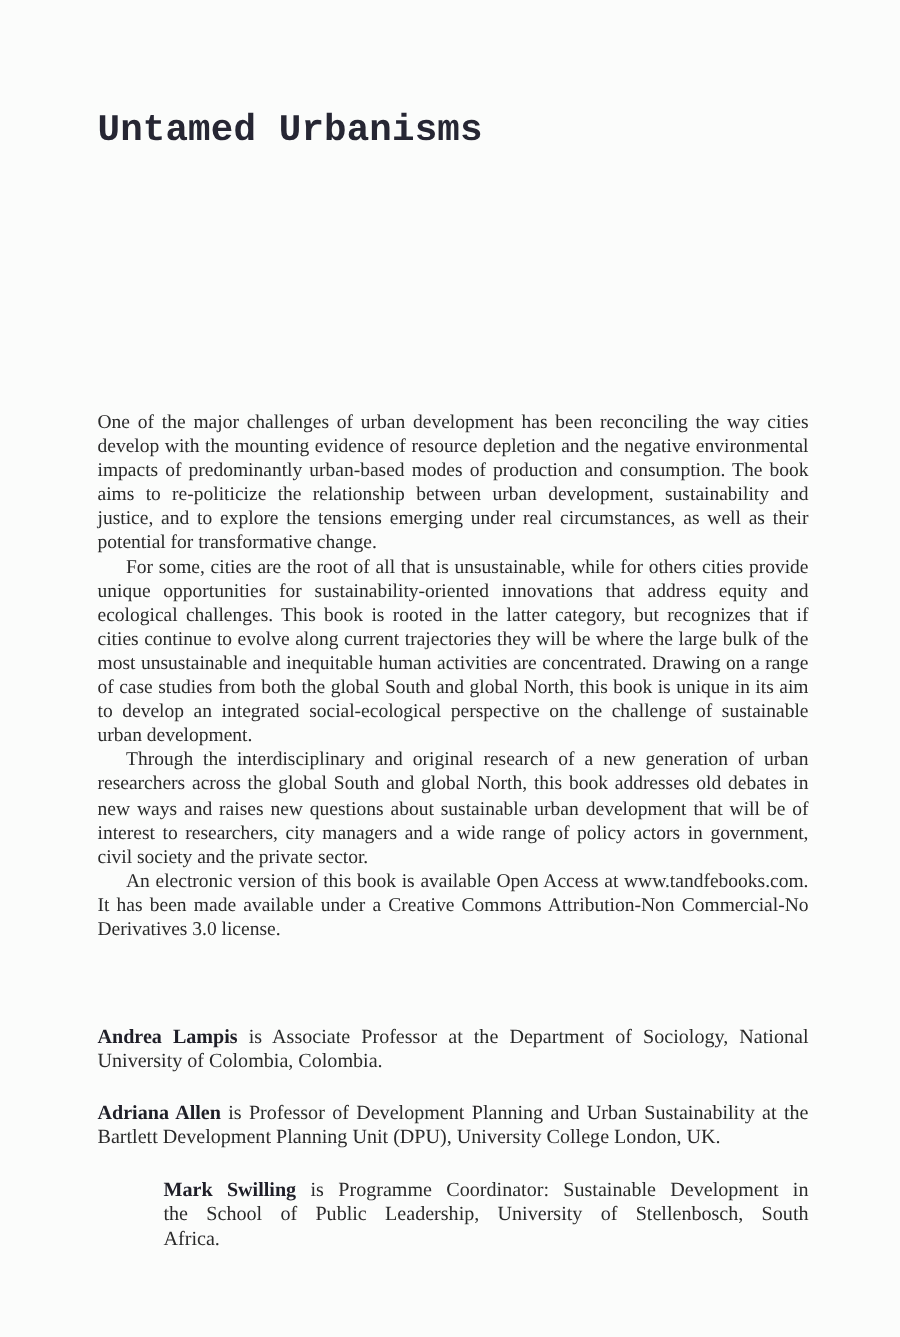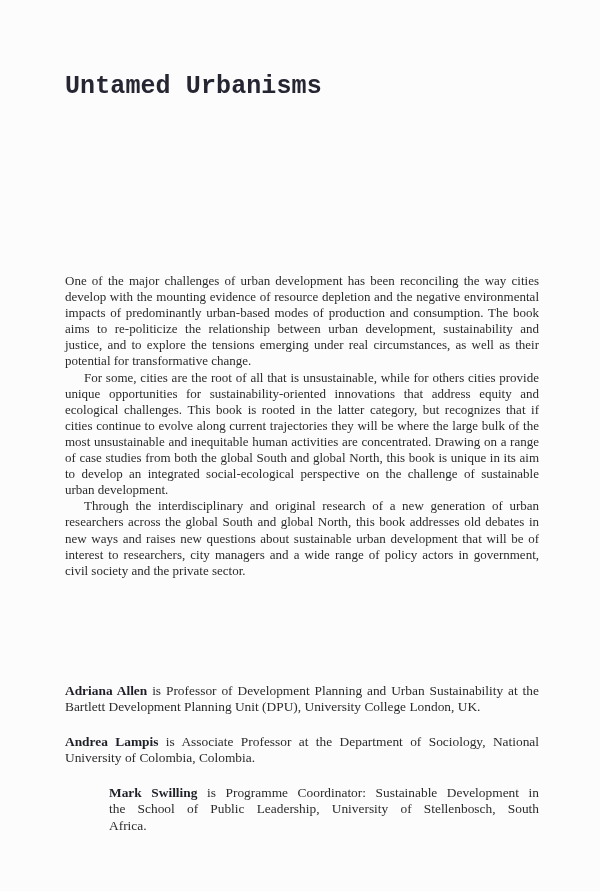--- a/index.html
+++ b/index.html
@@ -67,19 +67,20 @@
   </style>
 </head>
 <body>
 
 <h1 class="page-title">Untamed Urbanisms</h1>
 
 <div class="blurb">
   <p>One of the major challenges of urban development has been reconciling the way cities develop with the mounting evidence of resource depletion and the nega­tive environmental impacts of predominantly urban-based modes of production and consumption. The book aims to re-politicize the relationship between urban development, sustainability and justice, and to explore the tensions emerging under real circumstances, as well as their potential for transformative change.</p>
   <p class="indent">For some, cities are the root of all that is unsustainable, while for others cities provide unique opportunities for sustainability-oriented innovations that address equity and ecological challenges. This book is rooted in the latter category, but recognizes that if cities continue to evolve along current trajectories they will be where the large bulk of the most unsustainable and inequitable human activities are concentrated. Drawing on a range of case studies from both the global South and global North, this book is unique in its aim to develop an integrated social-ecological perspective on the challenge of sustainable urban development.</p>
   <p class="indent">Through the interdisciplinary and original research of a new generation of urban researchers across the global South and global North, this book addresses old debates in new ways and raises new questions about sustainable urban devel­opment that will be of interest to researchers, city managers and a wide range of policy actors in government, civil society and the private sector.</p>
+  <p class="indent">An electronic version of this book is available Open Access at www.tandfe­books.com. It has been made available under a Creative Commons Attribution-Non Commercial-No Derivatives 3.0 license.</p>
 </div>
 
 <div class="bios">
+  <p class="bio"><span class="bio-name">Andrea Lampis</span><span> is Associate Professor at the Department of Sociology, National University of Colombia, Colombia.</span></p>
   <p class="bio"><span class="bio-name">Adriana Allen</span><span> is Professor of Development Planning and Urban Sustainability at the Bartlett Development Planning Unit (DPU), University College London, UK.</span></p>
-  <p class="bio"><span class="bio-name">Andrea Lampis</span><span> is Associate Professor at the Department of Sociology, National University of Colombia, Colombia.</span></p>
   <p class="bio spread"><span class="bio-name">Mark Swilling</span><span> is Programme Coordinator: Sustainable Development in the School of Public Leadership, University of Stellenbosch, South Africa.</span></p>
 </div>
 
 </body></html>

